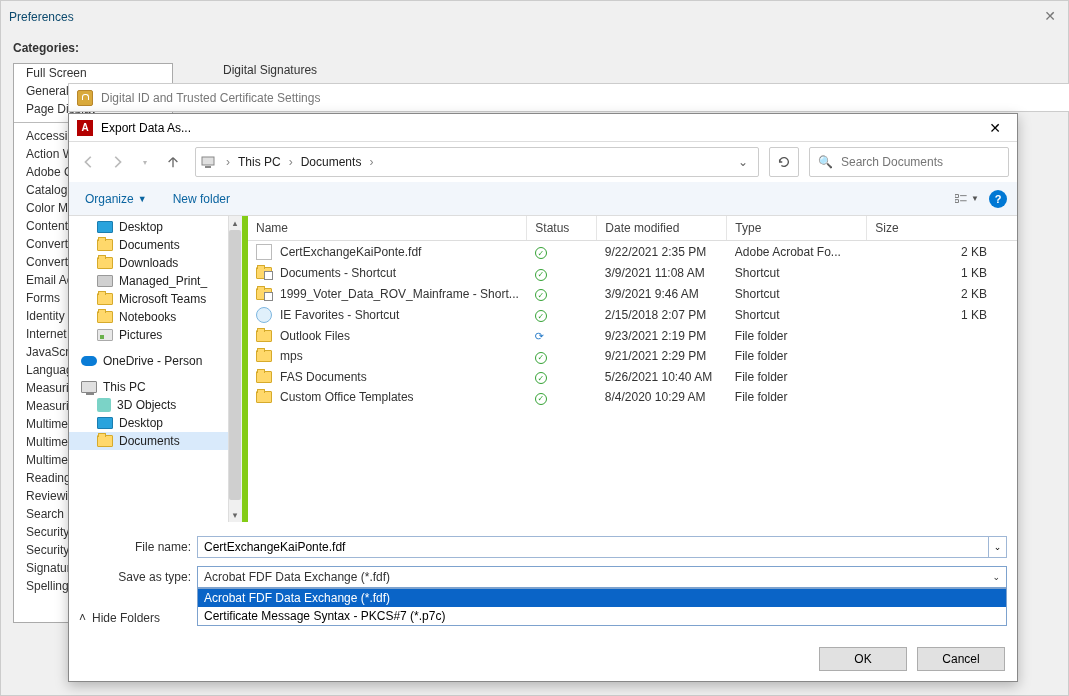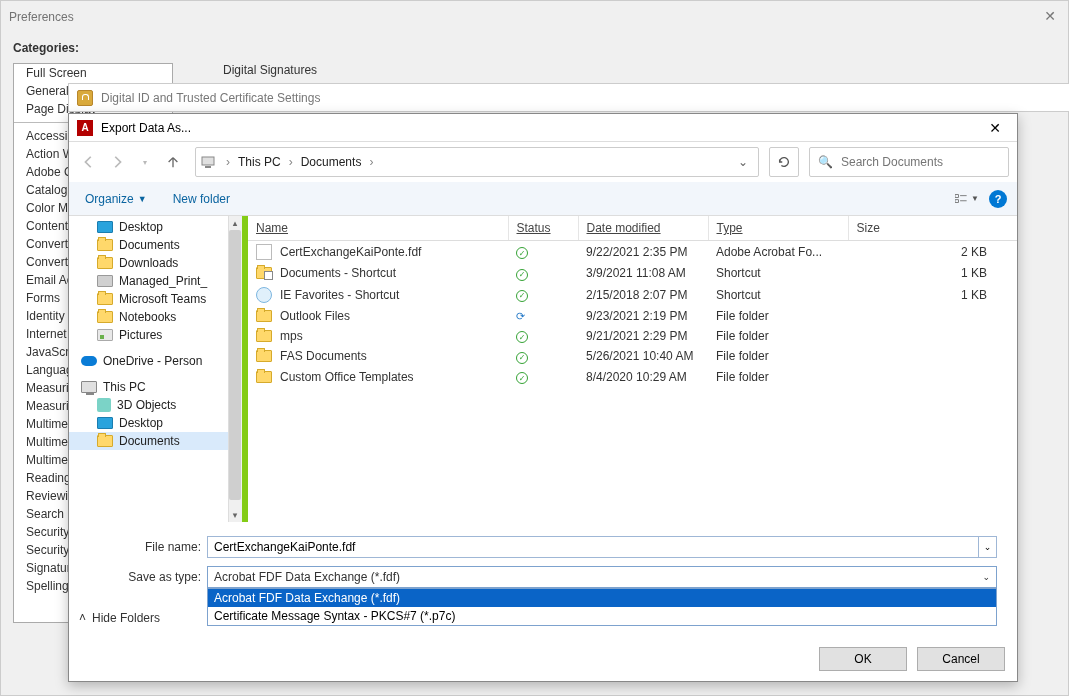--- a/index.html
+++ b/index.html
@@ -1,21 +1,21 @@
 <!DOCTYPE html>
 <html><head>
 <meta charset="utf-8">
 <style>
 * { box-sizing: border-box; margin: 0; padding: 0; font-family: "Segoe UI", Tahoma, sans-serif; font-size: 12px; }
 body { background: #fff; width: 1069px; height: 696px; position: relative; overflow: hidden; }
 
 
 .prefs-window { position: absolute; left: 0; top: 0; width: 1069px; height: 696px; background: #f0f0f0; border: 1px solid #ccc; }
 .prefs-title { height: 31px; display: flex; align-items: center; padding: 0 8px; }
-.prefs-title span { color: #737373; }
+.prefs-title span { color: #0c4a6e; }
 .prefs-close { position: absolute; right: 8px; top: 5px; width: 20px; height: 20px; display:flex; align-items:center; justify-content:center; color:#777; font-size:14px; }
 .prefs-body { position: absolute; left: 12px; top: 40px; right: 12px; bottom: 12px; }
 .cat-label { font-weight: 700; color: #333; margin-bottom: 10px; }
 .cat-list { position: absolute; left: 0; top: 22px; width: 160px; height: 560px; background: #fff; border: 1px solid #aaa; overflow: hidden; }
 .cat-item { padding: 2px 12px; white-space: nowrap; color: #333; }
 .cat-divider { height: 1px; background: #bbb; margin: 4px 0; }
 .sig-heading { position: absolute; left: 210px; top: 22px; font-weight: 500; color: #333; }
 
 
 .trusted-window { position: absolute; left: 68px; top: 83px; width: 1020px; height: 29px; background: #fff; border: 1px solid #ccc; display:flex; align-items:center; padding: 0 8px; }
@@ -66,32 +66,32 @@
 .pic-icn::after { content:""; position:absolute; left:2px; bottom:1px; width:4px; height:4px; background:#6ab04c; }
 .printer-icn { width:16px; height:12px; background:#d0d0d0; border:1px solid #999; border-radius:1px; flex-shrink:0; }
 .onedrive-icn { width:16px; height:10px; background:#0a7cd6; border-radius:5px; flex-shrink:0; }
 .pc-icn { width:16px; height:12px; background:#e0e0e0; border:1px solid #888; border-radius:1px; position:relative; flex-shrink:0; }
 .pc-icn::after { content:""; position:absolute; left:4px; bottom:-3px; width:8px; height:2px; background:#888; }
 .cube-icn { width:14px; height:14px; background:#7bd3c7; border-radius:2px; flex-shrink:0; }
 
 .files { flex:1; overflow:auto; }
 .files table { width:100%; border-collapse: collapse; }
 .files th { text-align:left; font-weight:400; color:#444; padding:5px 8px; border-bottom:1px solid #ddd; background:#fff; }
-.files th:not(:last-child) { border-right: 1px solid #e5e5e5; text-decoration: underline; }
+.files th:not(:last-child) { border-right: 1px solid #e5e5e5; }
 .files td { padding:3px 8px; color:#333; white-space:nowrap; }
 .file-name-cell { display:flex; align-items:center; gap:8px; }
 .file-icn { width:16px; height:16px; flex-shrink:0; display:flex; align-items:center; justify-content:center; }
 .fdf-icn { background:#fff; border:1px solid #bbb; }
 .shortcut-icn { background:#ffd86b; border:1px solid #d6aa2b; border-radius:1px; position:relative; }
 .shortcut-icn::after { content:""; position:absolute; right:-2px; bottom:-2px; width:7px; height:7px; background:#fff; border:1px solid #888; }
 .ie-icn { background:#e0f0fb; border:1px solid #7db6e0; border-radius:50%; }
 .status-ok { color:#36a336; font-size:10px; }
 .status-sync { color:#2378c7; font-size:11px; }
 
-.file-name-row, .save-type-row { display:flex; align-items:center; padding: 4px 20px; }
+.file-name-row, .save-type-row { display:flex; align-items:center; padding: 4px 10px; }
 .file-name-row label, .save-type-row label { width: 118px; text-align:right; padding-right: 6px; color:#333; }
 .file-name-row input { flex:1; height: 22px; border:1px solid #9fb7d6; padding:0 6px; }
 .file-name-row .combo-arrow { width:18px; height:22px; border:1px solid #9fb7d6; border-left:none; display:flex; align-items:center; justify-content:center; font-size:9px; }
 
 .save-type-combo { flex:1; position:relative; }
 .save-type-display { height:22px; border:1px solid #7da2ce; background:#fff; display:flex; align-items:center; padding:0 6px; color:#333; }
 .save-type-display .combo-arrow { margin-left:auto; font-size:9px; }
 .dropdown { position:absolute; left:0; top:22px; right:0; background:#fff; border:1px solid #7da2ce; z-index:10; }
 .dropdown-item { padding:2px 6px; }
 .dropdown-item.selected { background:#0a64c7; color:#fff; }
@@ -315,20 +315,32 @@
                 </div>
               </td>
               <td><span class="status-ok" style="border: 1.5px solid rgb(54, 163, 54); border-radius: 50%; width: 12px; height: 12px; display: inline-flex; align-items: center; justify-content: center; font-size: 8px;">✓</span></td>
               <td>3/9/2021 11:08 AM</td>
               <td>Shortcut</td>
               <td style="text-align: right; padding-right: 30px;">1 KB</td>
             </tr>
             <tr>
               <td>
                 <div class="file-name-cell">
+                  <div class="file-icn folder-icn shortcut-icn" style="height: 12px;"></div>
+                  <span>1999_Voter_Data_ROV_Mainframe - Short...</span>
+                </div>
+              </td>
+              <td><span class="status-ok" style="border: 1.5px solid rgb(54, 163, 54); border-radius: 50%; width: 12px; height: 12px; display: inline-flex; align-items: center; justify-content: center; font-size: 8px;">✓</span></td>
+              <td>3/9/2021 9:46 AM</td>
+              <td>Shortcut</td>
+              <td style="text-align: right; padding-right: 30px;">2 KB</td>
+            </tr>
+            <tr>
+              <td>
+                <div class="file-name-cell">
                   <div class="file-icn ie-icn"></div>
                   <span>IE Favorites - Shortcut</span>
                 </div>
               </td>
               <td><span class="status-ok" style="border: 1.5px solid rgb(54, 163, 54); border-radius: 50%; width: 12px; height: 12px; display: inline-flex; align-items: center; justify-content: center; font-size: 8px;">✓</span></td>
               <td>2/15/2018 2:07 PM</td>
               <td>Shortcut</td>
               <td style="text-align: right; padding-right: 30px;">1 KB</td>
             </tr>
             <tr>

